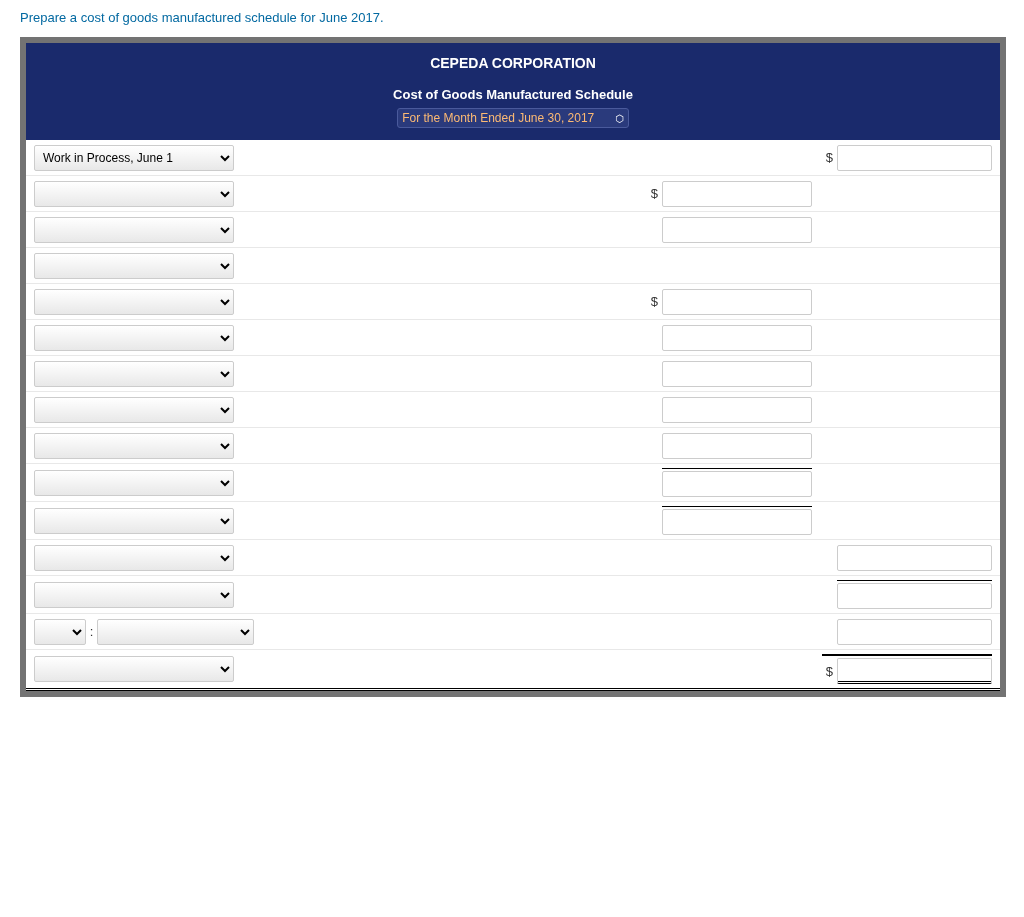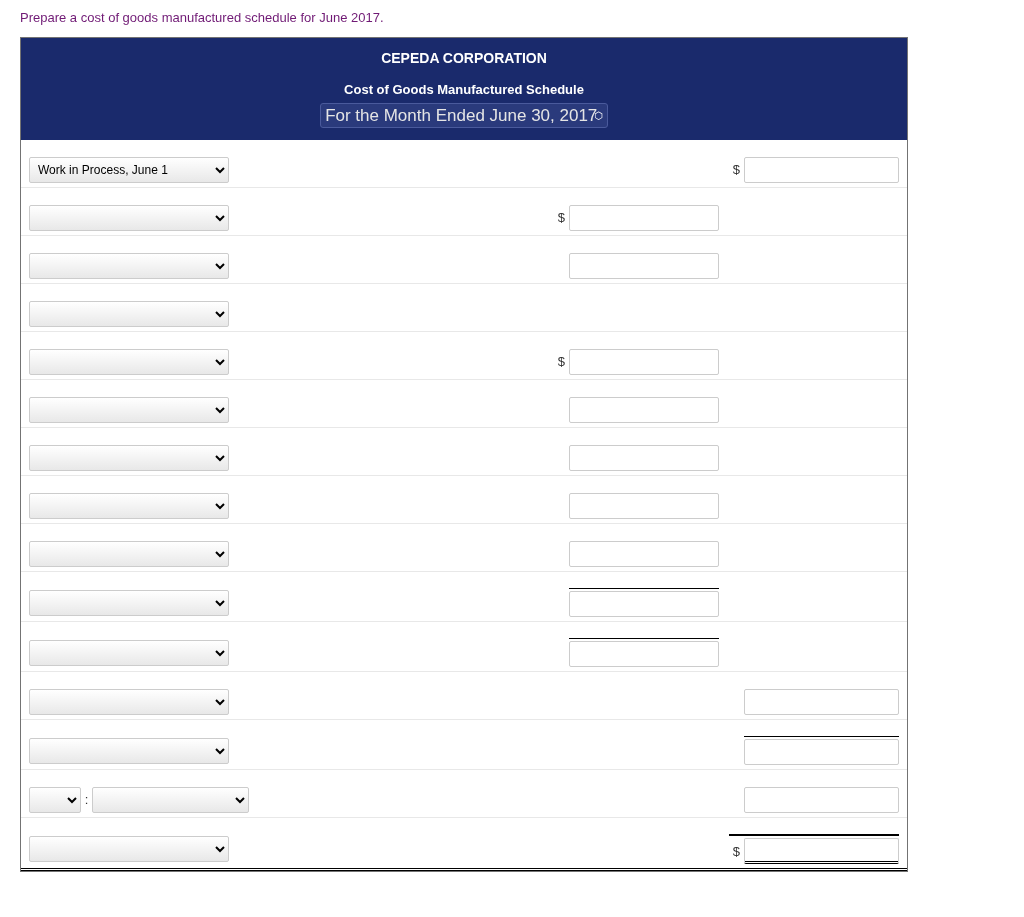--- a/index.html
+++ b/index.html
@@ -6,25 +6,25 @@
     body {
       font-family: Arial, sans-serif;
       font-size: 13px;
       background: #fff;
       color: #333;
       padding: 10px 20px;
     }
     .intro-text {
       margin-bottom: 12px;
       font-size: 13px;
-      color: #701a75;
+      color: #0369a1;
     }
     .schedule-container {
-      border: 1px solid #737373;
-      width: 888px;
+      border: 6px solid #737373;
+      width: 986px;
     }
     .schedule-header {
       background-color: #1a2a6c;
       color: #fff;
       text-align: center;
       padding: 12px 10px;
     }
     .schedule-header .company-name {
       font-weight: bold;
       font-size: 14px;
@@ -40,46 +40,45 @@
       display: inline-flex;
       align-items: center;
       margin-top: 6px;
       background: #2a3a7c;
       border: 1px solid #4a5a9c;
       border-radius: 3px;
       padding: 2px 4px;
     }
     .date-select {
       background: transparent;
-      color: #e5e5e5;
+      color: #fdba74;
       border: none;
-      font-size: 17px;
+      font-size: 12px;
       outline: none;
       cursor: pointer;
       appearance: none;
       -webkit-appearance: none;
-      padding-right: 8px;
+      padding-right: 32px;
     }
     .date-dropdown-wrapper::after {
       content: '⬡';
       color: #fff;
       font-size: 10px;
       margin-left: -12px;
       pointer-events: none;
     }
     .schedule-body {
       padding: 0;
     }
     .schedule-row {
       display: flex;
       align-items: center;
       border-bottom: 1px solid #e8e8e8;
       padding: 4px 8px;
       min-height: 36px;
-      margin-top: 12px;
     }
     .schedule-row:last-child {
       border-bottom: none;
     }
     .col-label {
       width: 220px;
       flex-shrink: 0;
     }
     .col-mid {
       flex: 1;

